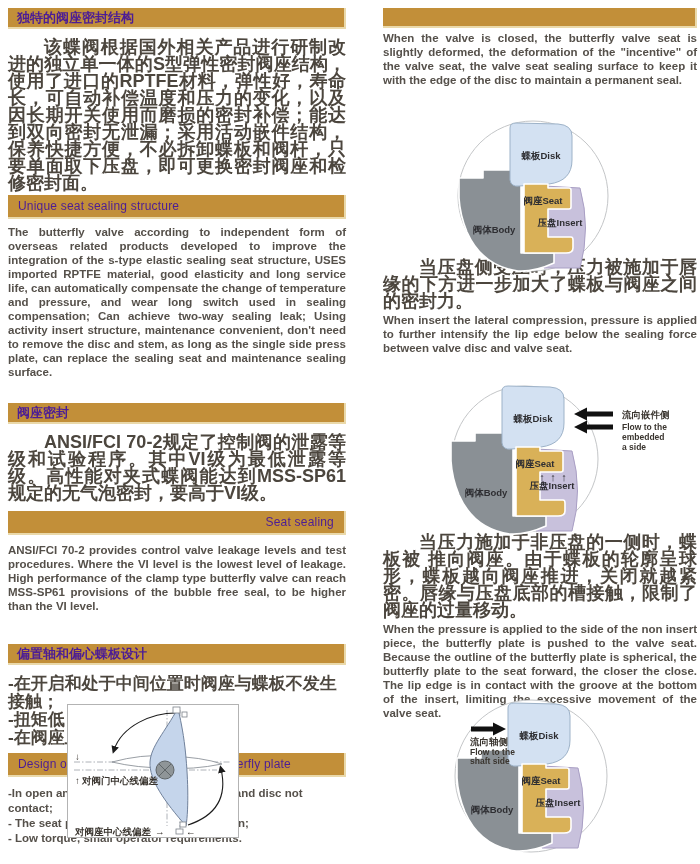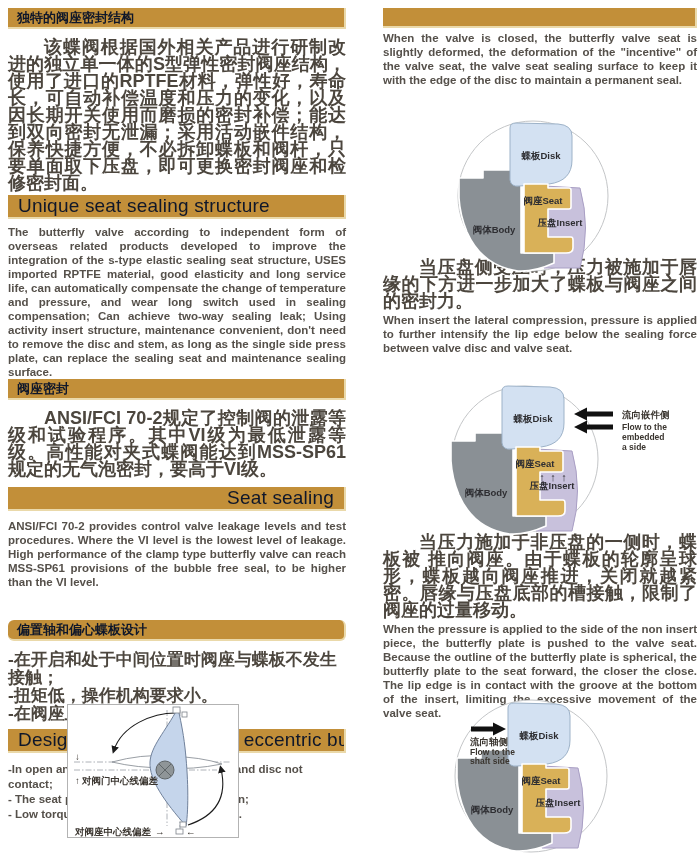--- a/index.html
+++ b/index.html
@@ -4,27 +4,27 @@
 <style>
   html,body{margin:0;padding:0;}
   body{
     width:700px;height:864px;position:relative;background:#fff;overflow:hidden;
     font-family:"Liberation Sans","DejaVu Sans",sans-serif;color:var(--text,#4c463e);
   }
   .col{position:absolute;top:8px;}
   .col-left{left:8px;width:338px;}
   .col-right{left:383px;width:314px;position:absolute;}
   .bar{
-    background:var(--gold,#c28f39);color:#0f172a;box-sizing:border-box;
+    background:var(--gold,#c28f39);color:#4c1d95;box-sizing:border-box;
     border-bottom:2px solid var(--gold_edge,#ead9aa);
     border-right:2px solid var(--gold_edge,#ead9aa);
     white-space:nowrap;overflow:hidden;
   }
   .bar.cn{height:21px;line-height:19px;font-size:13px;font-weight:bold;padding:0 9px;}
-  .bar.en{height:24px;line-height:22px;font-size:19px;font-weight:normal;padding:0 10px;letter-spacing:.2px;}
+  .bar.en{height:24px;line-height:22px;font-size:12px;font-weight:normal;padding:0 10px;letter-spacing:.2px;}
   .pcn{font-size:18px;line-height:17px;font-weight:bold;text-align:justify;text-indent:2em;margin:0;}
   .pen{font-size:11.5px;line-height:14px;font-weight:bold;text-align:justify;margin:0;color:#55504a;}
   .bullets-cn div{font-size:17px;line-height:18px;font-weight:bold;}
   .bullets-en div{font-size:11.5px;line-height:15px;font-weight:bold;color:#55504a;}
   .diagram{position:absolute;}
   svg .cs-label{font-size:9.5px;font-weight:bold;fill:#2e2e32;}
   svg .flow-cn{font-size:9.5px;font-weight:bold;fill:#3a352f;}
   svg .flow-en{font-size:8.5px;font-weight:bold;fill:#3a352f;}
   svg .cline{stroke:#9aa0a6;stroke-width:.8;stroke-dasharray:6 2 1.5 2;fill:none;}
   svg .arc{stroke:#1c1c1c;stroke-width:1.1;fill:none;}
@@ -40,27 +40,27 @@
 <body>
 
 <div class="col col-left">
 
   <div class="bar cn">独特的阀座密封结构</div>
   <p class="pcn" style="margin-top:10px;">该蝶阀根据国外相关产品进行研制改进的独立单一体的S型弹性密封阀座结构，使用了进口的RPTFE材料，弹性好，寿命长，可自动补偿温度和压力的变化，以及因长期开关使用而磨损的密封补偿；能达到双向密封无泄漏；采用活动嵌件结构，保养快捷方便，不必拆卸蝶板和阀杆，只要单面取下压盘，即可更换密封阀座和检修密封面。</p>
 
   <div class="bar en" style="margin-top:3px;">Unique seat sealing structure</div>
   <p class="pen" style="margin-top:6px;">The butterfly valve according to independent form of overseas related products developed to improve the integration of the s-type elastic sealing seat structure, USES imported RPTFE material, good elasticity and long service life, can automatically compensate the change of temperature and pressure, and wear long switch used in sealing compensation; Can achieve two-way sealing leak; Using activity insert structure, maintenance convenient, don't need to remove the disc and stem, as long as the single side press plate, can replace the sealing seat and maintenance sealing surface.</p>
 
-  <div class="bar cn" style="">阀座密封</div>
+  <div class="bar cn" style="margin-top:24px;">阀座密封</div>
   <p class="pcn" style="margin-top:10px;">ANSI/FCI 70-2规定了控制阀的泄露等级和试验程序。其中VI级为最低泄露等级。高性能对夹式蝶阀能达到MSS-SP61规定的无气泡密封，要高于VI级。</p>
 
   <div class="bar en" style="margin-top:9px;text-align:right;">Seat sealing</div>
   <p class="pen" style="margin-top:8px;">ANSI/FCI 70-2 provides control valve leakage levels and test procedures. Where the VI level is the lowest level of leakage. High performance of the clamp type butterfly valve can reach MSS-SP61 provisions of the bubble free seal, to be higher than the VI level.</p>
 
-  <div class="bar cn" style="margin-top:31px;border-radius:6px;">偏置轴和偏心蝶板设计</div>
+  <div class="bar cn" style="margin-top:31px;">偏置轴和偏心蝶板设计</div>
   <div class="bullets-cn" style="margin-top:10px;">
     <div>-在开启和处于中间位置时阀座与蝶板不发生接触；</div>
     <div>-扭矩低，操作机构要求小。</div>
     <div>-在阀座上下部位无磨损点；</div>
   </div>
 
   <div class="bar en" style="margin-top:6px;">Design of offset shaft and eccentric butterfly plate</div>
   <div class="bullets-en" style="margin-top:9px;">
     <div>-In open and in the middle position - seat and disc not contact;</div>
     <div>- The seat part no wear points up and down;</div>

